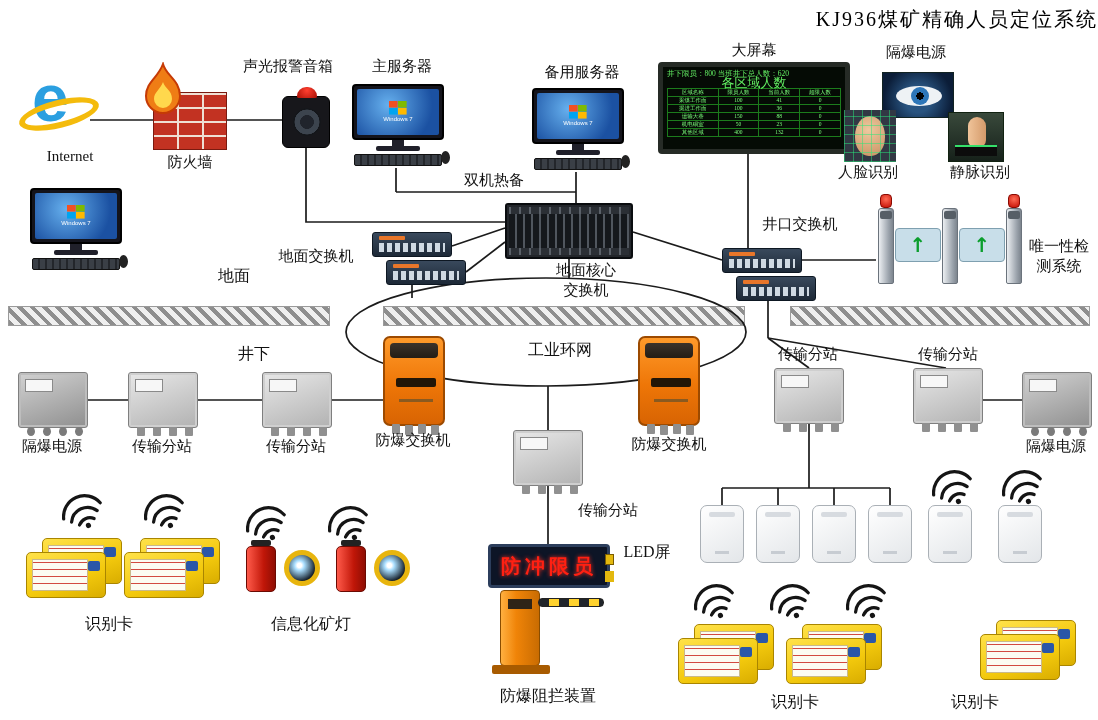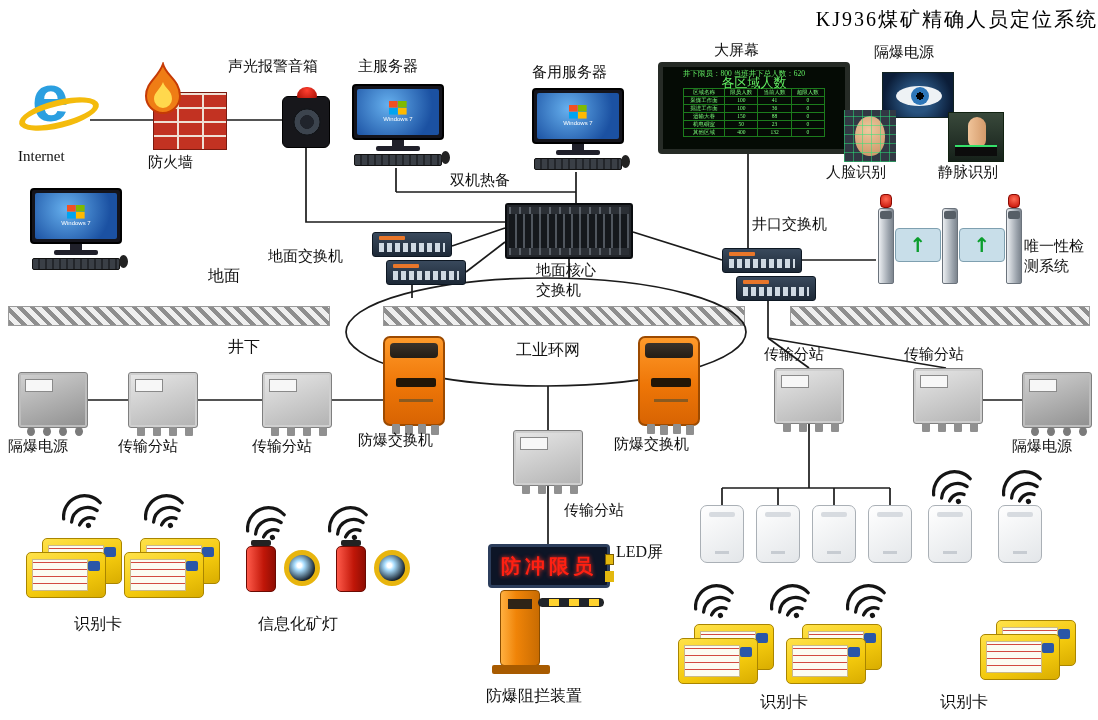--- a/index.html
+++ b/index.html
@@ -1,19 +1,19 @@
 <!DOCTYPE html>
 <html><head>
 <meta charset="utf-8">
 <style>
 *{margin:0;padding:0;box-sizing:border-box}
 body{background:#fff}
 #stage{position:relative;width:1098px;height:720px;background:#fff;font-family:"Liberation Serif",serif;overflow:hidden}
 .title{position:absolute;top:6px;left:0;width:100%;text-align:right;font-size:20px;letter-spacing:2px;color:#000;z-index:5}
-.lbl{position:absolute;z-index:4;font-size:15px;line-height:20px;text-align:left;color:#111;white-space:nowrap}
+.lbl{position:absolute;z-index:4;font-size:15px;line-height:20px;text-align:center;color:#111;white-space:nowrap}
 .lbl.big{font-size:16px}
 .dev{position:absolute;z-index:3}
 .bar{position:absolute;top:306px;height:20px;z-index:1;background:repeating-linear-gradient(45deg,#8e8e8e 0 4px,#efefef 4px 9px);border:1px solid #9a9a9a}
 #wires{position:absolute;left:0;top:0;z-index:2}
 #wires path,#wires ellipse{stroke:#1b1b1b;stroke-width:1.7;fill:none}
 
 .ie{width:72px;height:72px}
 .ie-e{position:absolute;left:8px;top:-12px;font-size:66px;font-weight:bold;color:#2b9fe0;font-family:"Liberation Sans",sans-serif}
 .ie-ring{position:absolute;left:-6px;top:28px;width:82px;height:28px;border:6px solid #f4bb0c;border-radius:50%;transform:rotate(-14deg)}
 
@@ -26,21 +26,21 @@
 .pc{width:100px}
 .pc .mon{width:92px;height:56px;margin:0 auto;background:#14141c;border:2px solid #000;border-radius:4px;padding:3px;position:relative}
 .pc .scr{width:100%;height:100%;background:radial-gradient(circle at 38% 35%,#66b0ee,#1b51a2 75%);border-radius:2px;display:flex;flex-direction:column;align-items:center;justify-content:center;gap:1px}
 .winflag{width:18px;height:14px;background:linear-gradient(#f25022,#f25022) 0 0/48% 47% no-repeat,linear-gradient(#7fba00,#7fba00) 100% 0/48% 47% no-repeat,linear-gradient(#00a4ef,#00a4ef) 0 100%/48% 47% no-repeat,linear-gradient(#ffb900,#ffb900) 100% 100%/48% 47% no-repeat}
 .wintxt{font-size:6px;line-height:7px;color:#fff;font-family:"Liberation Sans",sans-serif}
 .pc .neck{width:12px;height:6px;background:#20202a;margin:0 auto}
 .pc .foot{width:44px;height:5px;background:#20202a;border-radius:2px;margin:0 auto}
 .pc .kb{width:88px;height:12px;margin:3px auto 0;background:#23262b;border:1px solid #111;border-radius:2px;background-image:repeating-linear-gradient(90deg,#3a3f46 0 5px,transparent 5px 7px)}
 .pc::after{content:'';position:absolute;right:-2px;bottom:2px;width:9px;height:13px;background:#222;border-radius:50%}
 
-.bigscreen{width:192px;height:92px;background:#050b05;border:5px solid #262b26;border-radius:4px;padding:2px 20px}
+.bigscreen{width:192px;height:92px;background:#050b05;border:5px solid #262b26;border-radius:4px;padding:2px 4px}
 .bs-head{font-size:7.5px;line-height:9px;color:#63ef63;white-space:nowrap}
 .bs-sub{font-size:13px;line-height:9px;text-align:center;color:#63ef63}
 .bs-table{width:100%;border-collapse:collapse;margin-top:1px}
 .bs-table th,.bs-table td{border:1px solid #1c7c1c;font-size:5.5px;line-height:7px;font-weight:normal;color:#7dff7d;text-align:center;padding:0}
 
 .iris{width:72px;height:46px;background:radial-gradient(circle at 50% 60%,#28537f 0 30%,#0b1d38 78%);border:1px solid #122}
 .iris::before{content:'';position:absolute;left:13px;top:13px;width:46px;height:20px;background:#eef2f5;border-radius:50%}
 .iris::after{content:'';position:absolute;left:28px;top:14px;width:18px;height:18px;border-radius:50%;background:radial-gradient(circle,#000 0 28%,#2d76b8 30% 75%,#123 78%)}
 .face{width:52px;height:52px;background:#323844;overflow:hidden}
 .face::before{content:'';position:absolute;left:11px;top:6px;width:30px;height:40px;background:radial-gradient(circle at 45% 35%,#eec9a0,#c89060);border-radius:50% 50% 46% 46%}
@@ -407,21 +407,21 @@
   <div class="lbl" style="left:536px;top:260px;width:100px">
     <div>地面核心</div>
     <div>交换机</div>
   </div>
   <div class="lbl" style="left:752px;top:214px;width:96px">井口交换机</div>
   <div class="lbl" style="left:1024px;top:236px;width:70px">
     <div>唯一性检</div>
     <div>测系统</div>
   </div>
   <div class="lbl big" style="left:208px;top:266px;width:52px">地面</div>
-  <div class="lbl big" style="left:228px;top:337px;width:52px">井下</div>
+  <div class="lbl big" style="left:228px;top:344px;width:52px">井下</div>
   <div class="lbl big" style="left:516px;top:340px;width:88px">工业环网</div>
   <div class="lbl" style="left:358px;top:430px;width:110px">防爆交换机</div>
   <div class="lbl" style="left:614px;top:434px;width:110px">防爆交换机</div>
   <div class="lbl" style="left:8px;top:436px;width:88px">隔爆电源</div>
   <div class="lbl" style="left:118px;top:436px;width:88px">传输分站</div>
   <div class="lbl" style="left:252px;top:436px;width:88px">传输分站</div>
   <div class="lbl" style="left:564px;top:500px;width:88px">传输分站</div>
   <div class="lbl" style="left:764px;top:344px;width:88px">传输分站</div>
   <div class="lbl" style="left:904px;top:344px;width:88px">传输分站</div>
   <div class="lbl" style="left:1012px;top:436px;width:88px">隔爆电源</div>

